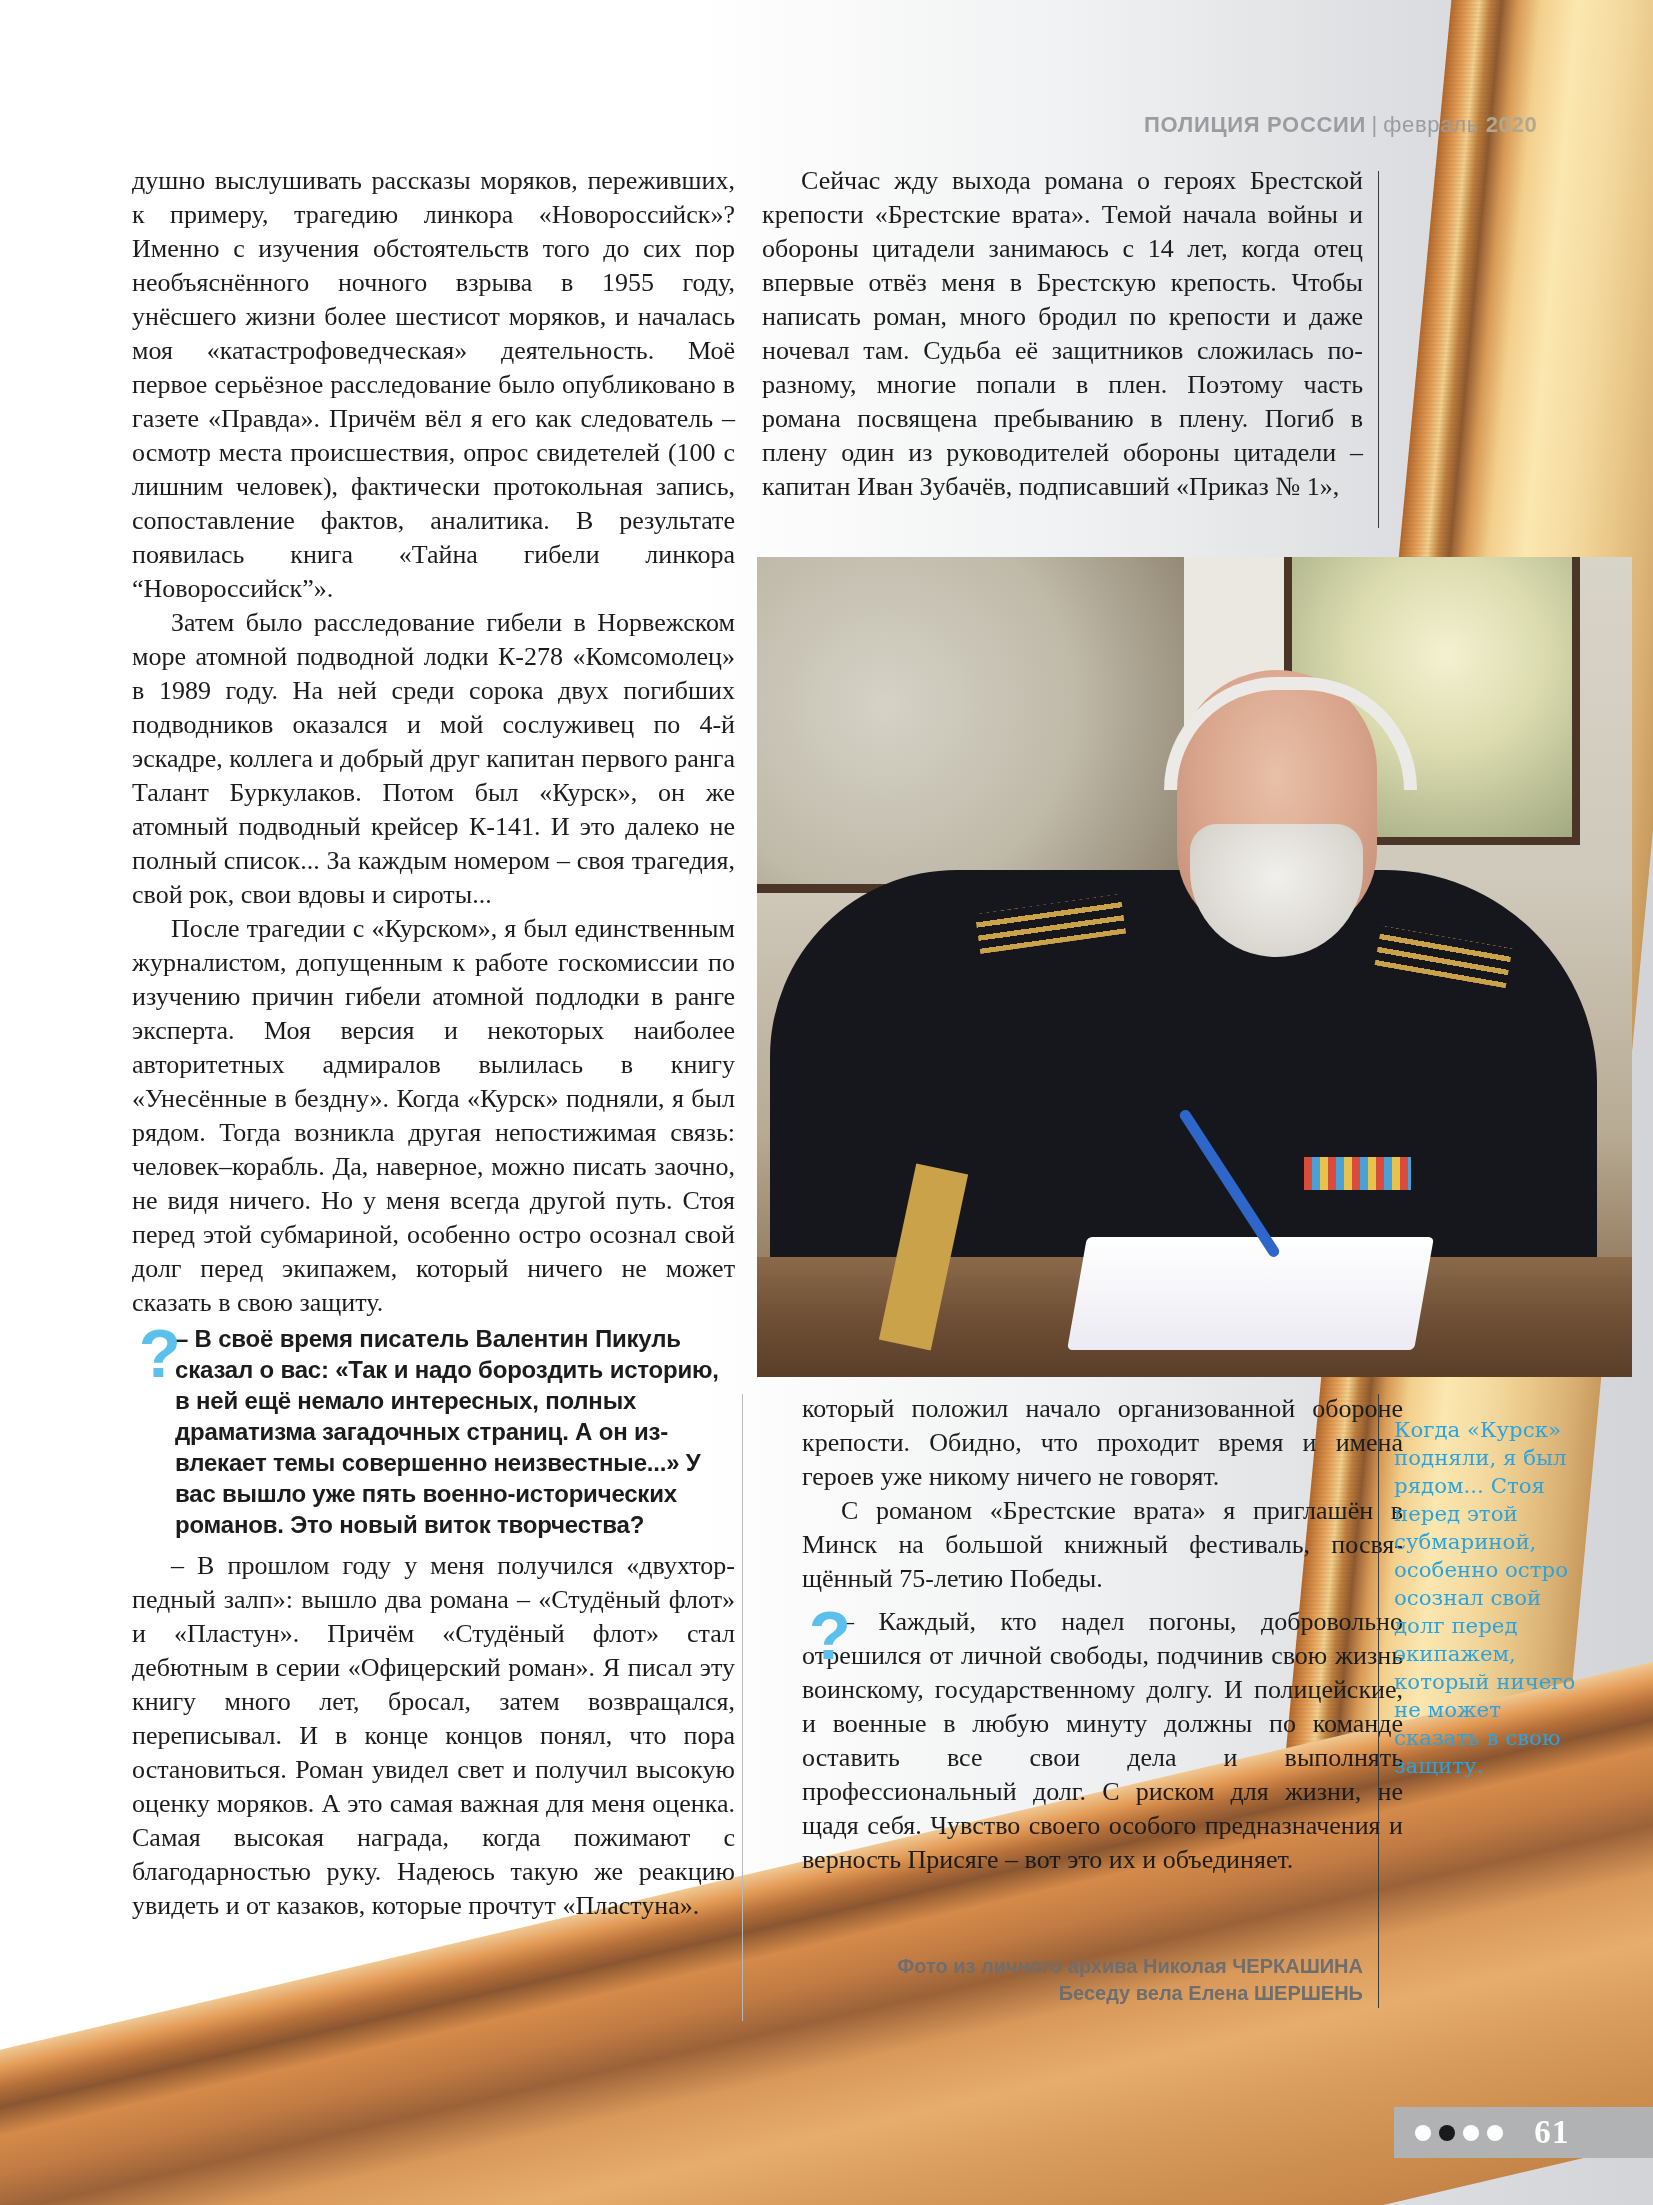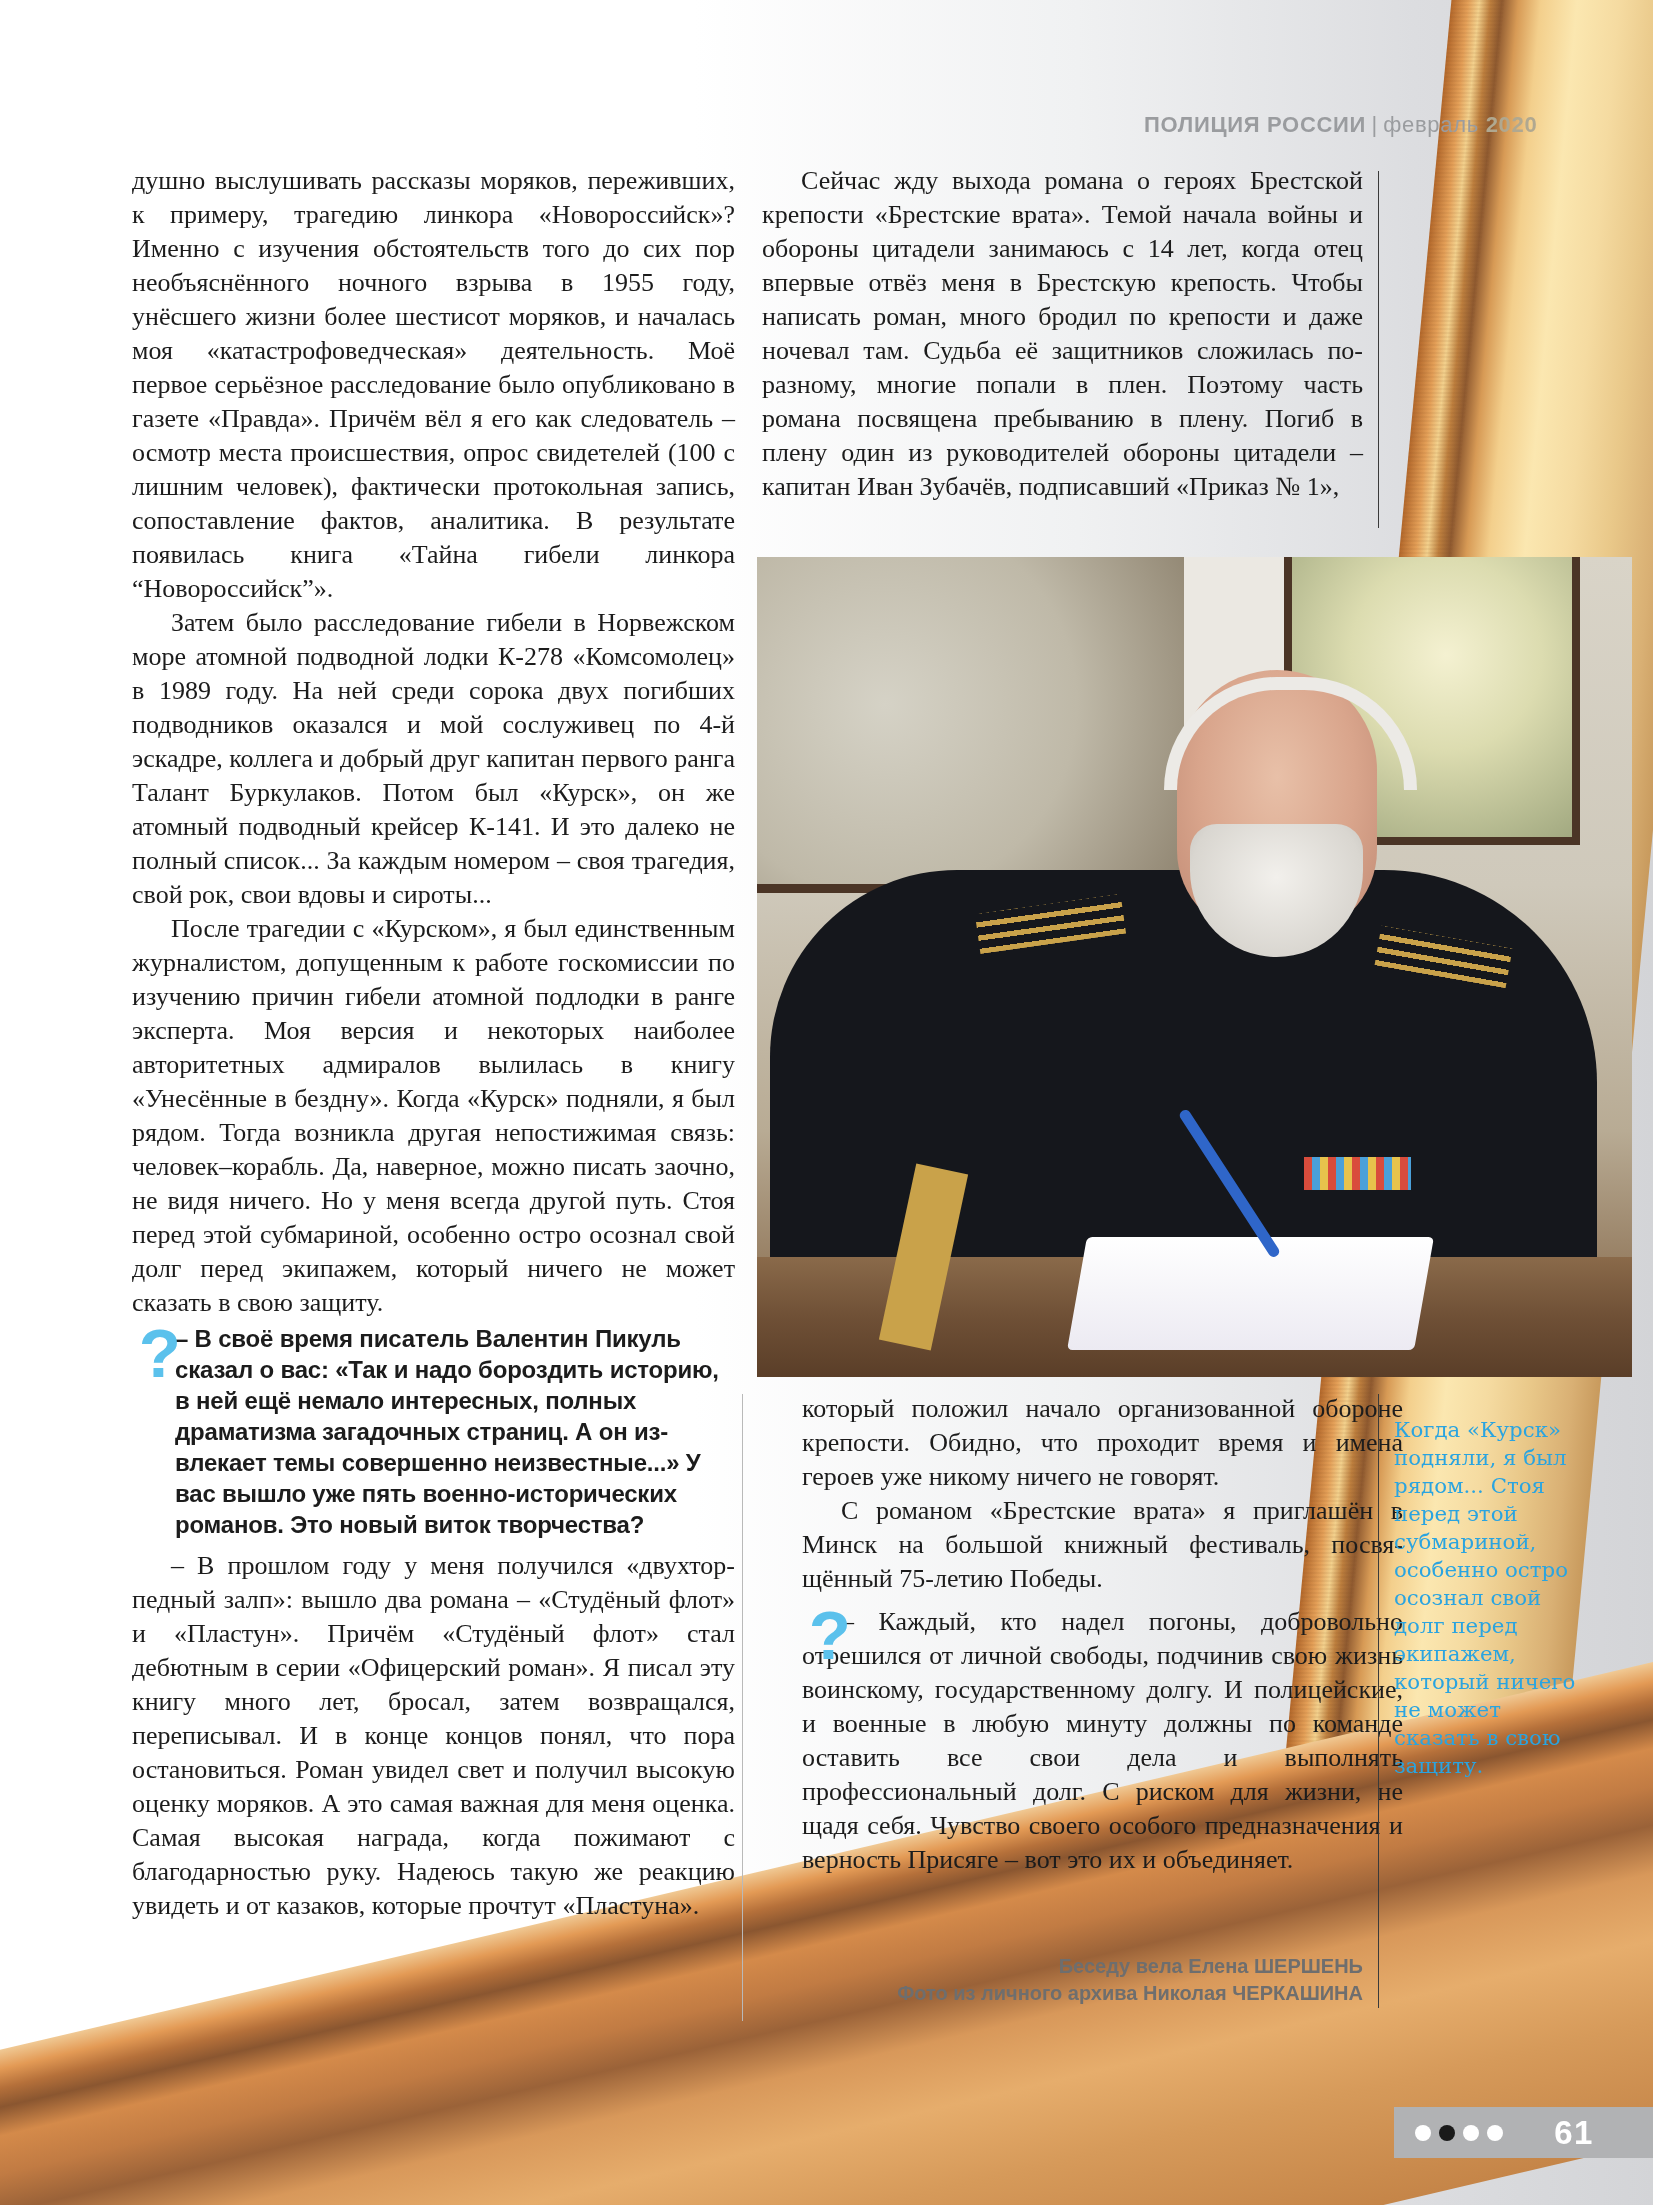--- a/index.html
+++ b/index.html
@@ -160,21 +160,21 @@
   }
 
   .page-badge {
     position: absolute; left: 1394px; top: 2107px; width: 260px; height: 51px;
     background: #b1b2b4; z-index: 6; display: flex; align-items: center;
   }
   .dots { display: flex; gap: 8px; margin-left: 21.3px; }
   .dot { width: 16px; height: 16px; border-radius: 50%; background: #ffffff; }
   .dot.active { background: #1a1a1a; }
   .page-num {
-    margin-left: 51px; font-family: Liberation Sans, sans-serif;
+    margin-left: 31px; font-family: Liberation Serif, serif;
     font-weight: bold; font-size: 33px; color: #ffffff; letter-spacing: 1.3px;
   }
 </style>
 </head>
 <body>
 
 <div class="bg-gradient"></div>
 <div class="frame-right">
     <div class="frame-right-inner"></div>
   </div>
@@ -224,22 +224,22 @@
     <span class="qmark">?</span>
   </div>
   <p class="indent">– Каждый, кто надел погоны, добровольно отрешился от личной свободы, подчинив свою жизнь воинскому, государственному долгу. И по­лицейские, и военные в любую минуту должны по команде оставить все свои дела и выполнять профессиональный долг. С риском для жизни, не щадя себя. Чувство своего особого предназначе­ния и верность Присяге – вот это их и объединяет.</p>
 </div>
 <div class="col-divider-left"></div>
 <div class="col-divider-right"></div>
 
 <div class="side-note">Когда «Курск» подняли, я был рядом... Стоя перед этой субмариной, особенно остро осознал свой долг перед экипажем, который ничего не может сказать в свою защиту.</div>
 
 <div class="credits">
+  <div>Фото из личного архива Николая ЧЕРКАШИНА</div>
   <div>Беседу вела Елена ШЕРШЕНЬ</div>
-  <div>Фото из личного архива Николая ЧЕРКАШИНА</div>
 </div>
 
 <div class="page-badge">
   <div class="dots">
     <span class="dot"></span>
     <span class="dot active"></span>
     <span class="dot"></span>
     <span class="dot"></span>
   </div>
   <span class="page-num">61</span>

